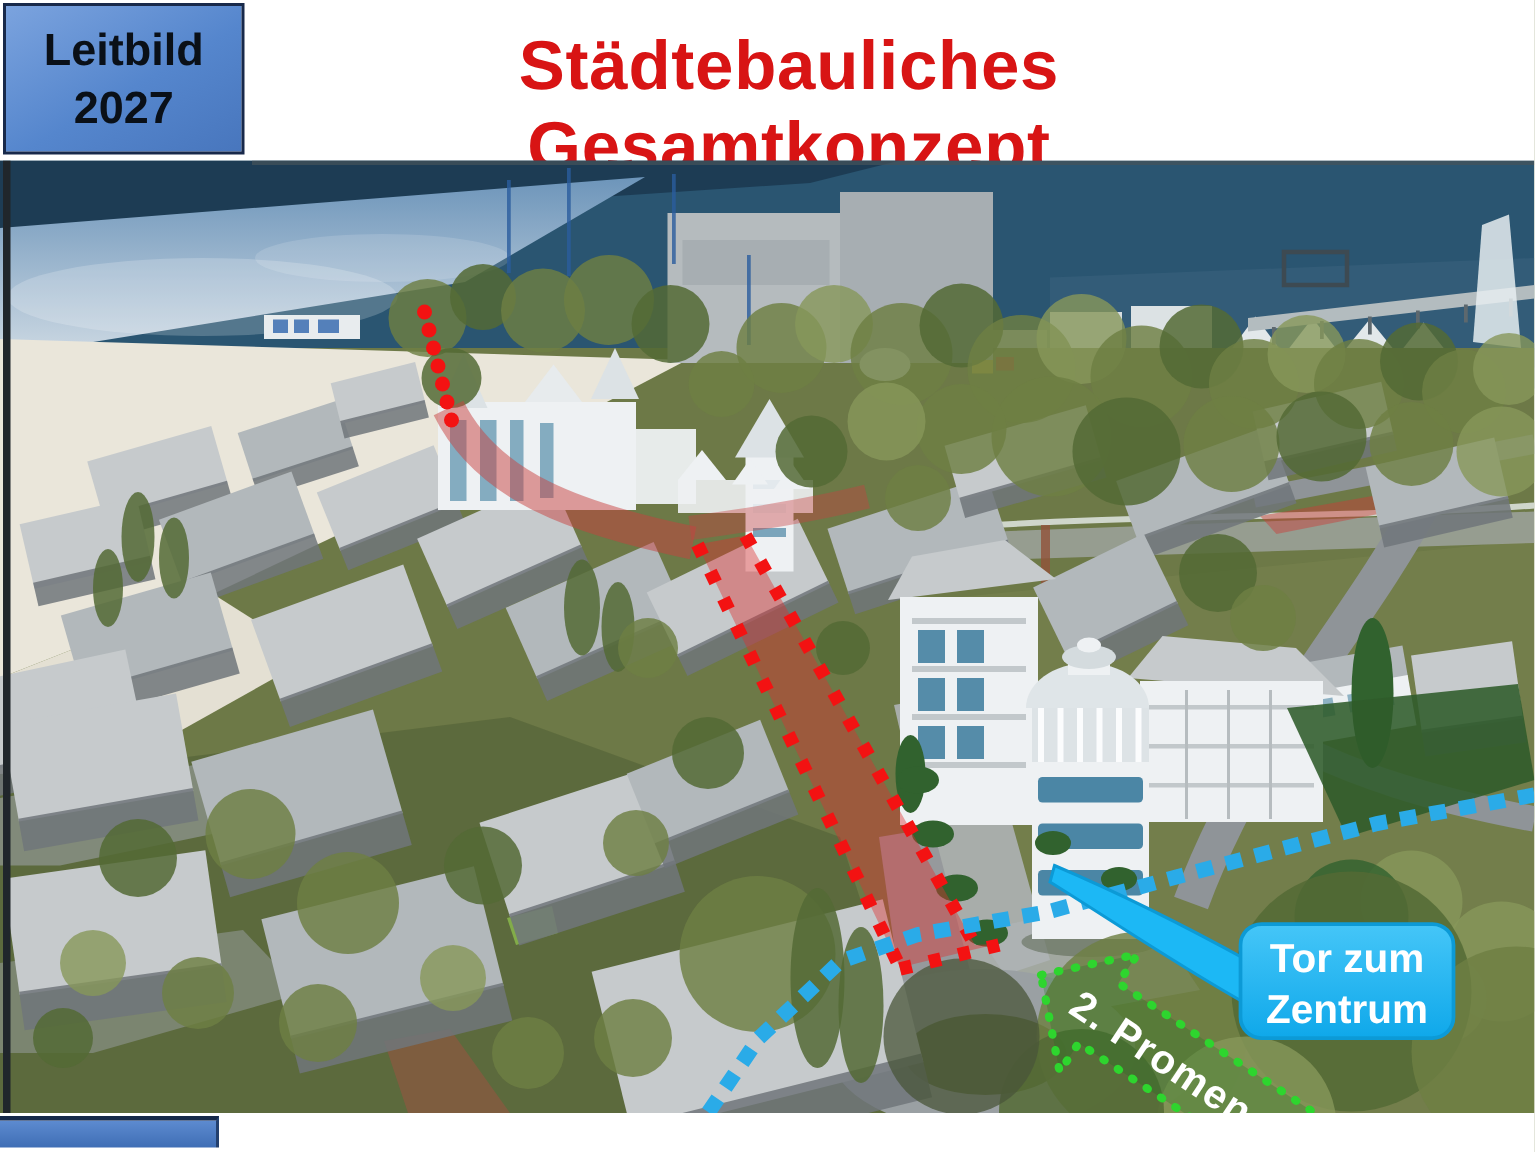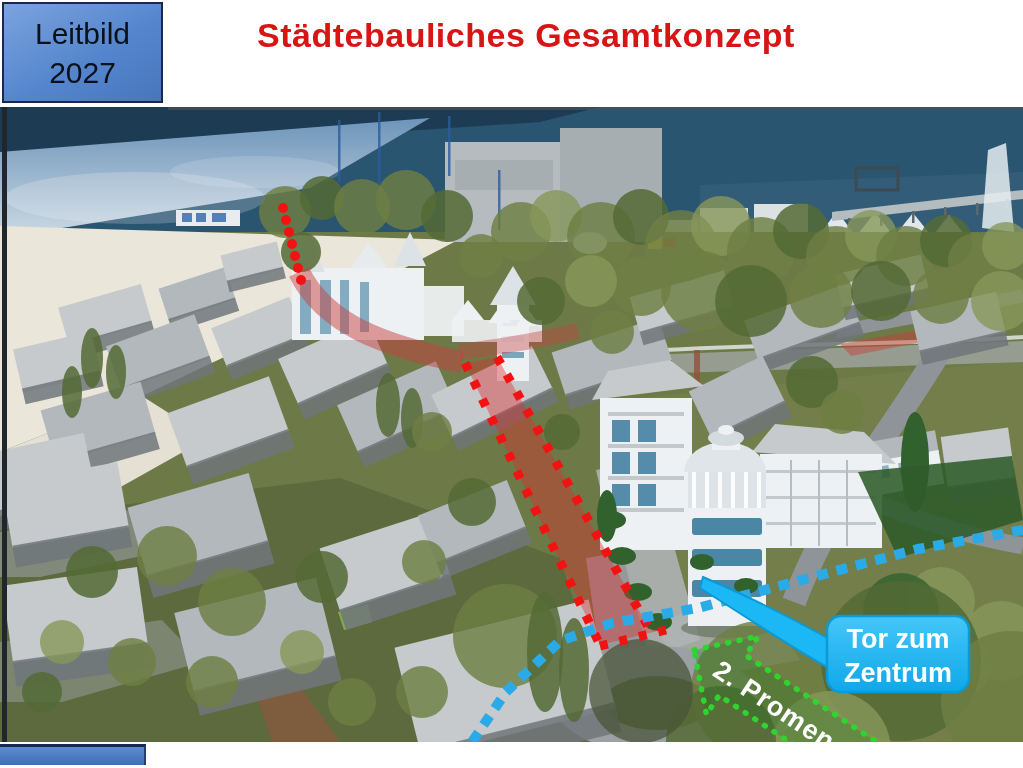--- a/index.html
+++ b/index.html
@@ -1,24 +1,24 @@
 <!DOCTYPE html>
 <html><head>
 <meta charset="utf-8">
 <style>
   html,body{margin:0;padding:0;background:#ffffff;}
   .stage{position:relative;width:1023px;height:768px;background:#fff;overflow:hidden;
          font-family:"Liberation Sans",sans-serif;}
   .badge{position:absolute;left:2px;top:2px;width:161px;height:101px;box-sizing:border-box;
          background:linear-gradient(150deg,#7ba3de 0%,#5586cd 55%,#4876bd 100%);
          border:2px solid #18294a;display:flex;flex-direction:column;justify-content:center;
-         align-items:center;font-weight:normal;color:#0a1018;text-align:center;line-height:1.3;}
+         align-items:center;font-weight:bold;color:#0a1018;text-align:center;line-height:1.3;}
   .badge .bl{font-size:30px;}
   .title{position:absolute;left:170px;top:16px;width:712px;text-align:center;
-         font-size:34px;font-weight:bold;color:#d81414;letter-spacing:.5px;}
+         font-size:46px;font-weight:bold;color:#d81414;letter-spacing:.5px;}
   .scene{position:absolute;left:0;top:107px;width:1023px;height:635px;}
   .footer-bar{position:absolute;left:0;top:744px;width:146px;height:21px;box-sizing:border-box;
          background:linear-gradient(#5d8bd0,#3f6eb5);
          border-top:3px solid #16294a;border-right:2px solid #23406e;}
   
   .r{fill:#c6cacc}.r2{fill:#b2b8bb}.d{fill:#70767a}.wh{fill:#eef1f3}
   .glass{fill:#2e7396}
   .tre{fill:#6e7f43;fill-opacity:.82}.tre2{fill:#546a35;fill-opacity:.85}
   .tre3{fill:#87975a;fill-opacity:.8}.cy{fill:#31622e}
   .scene text{font-family:"Liberation Sans",sans-serif;font-weight:bold;}

